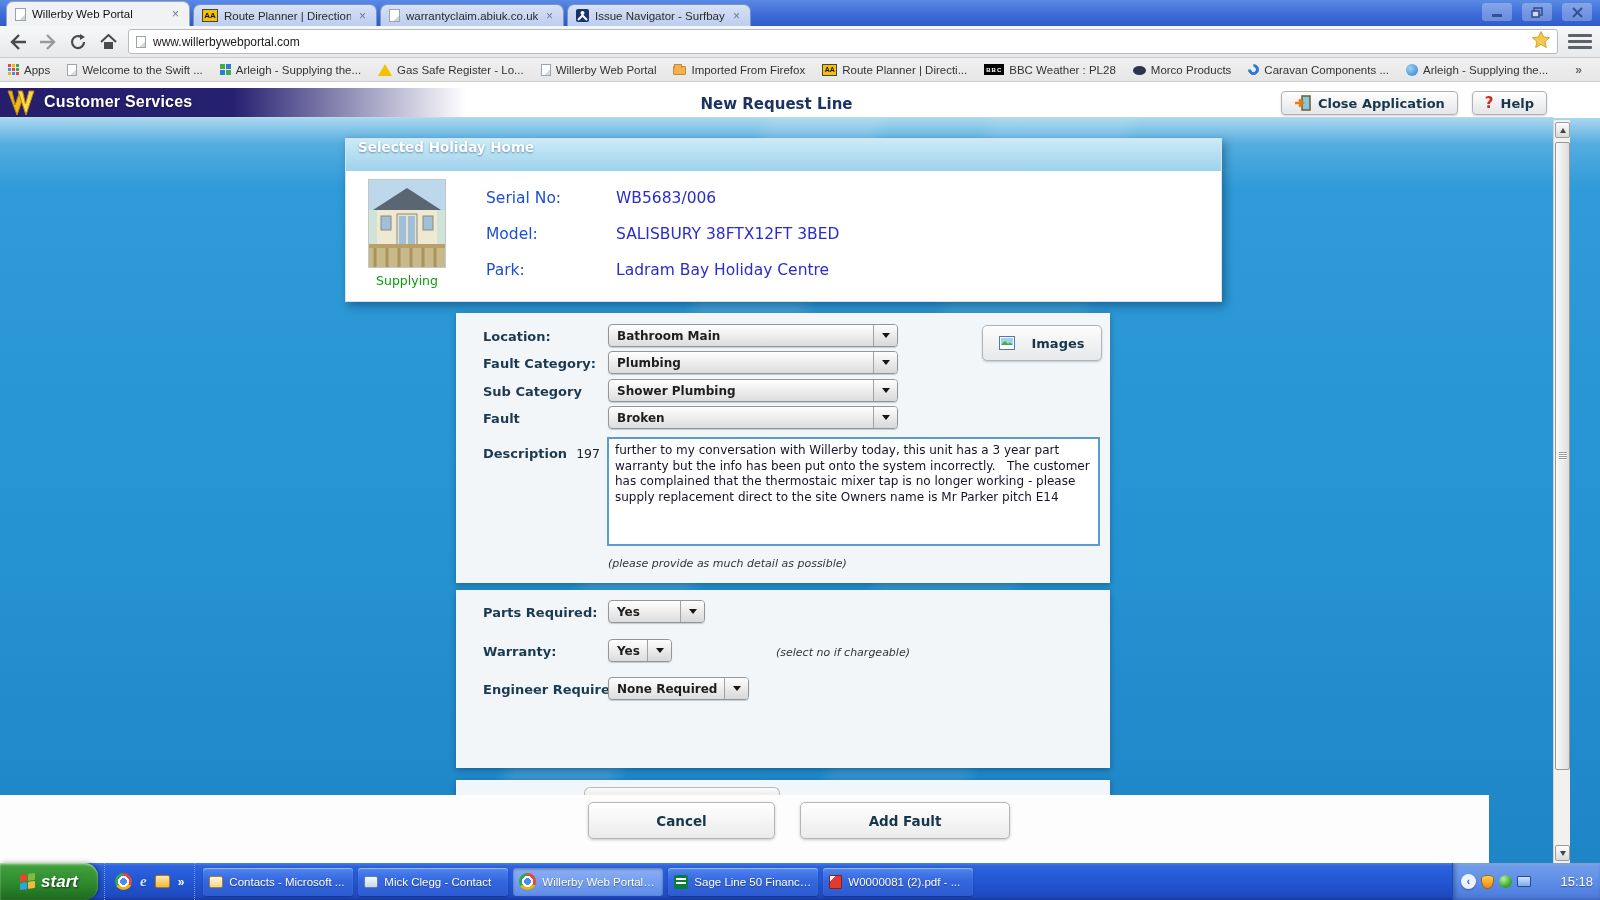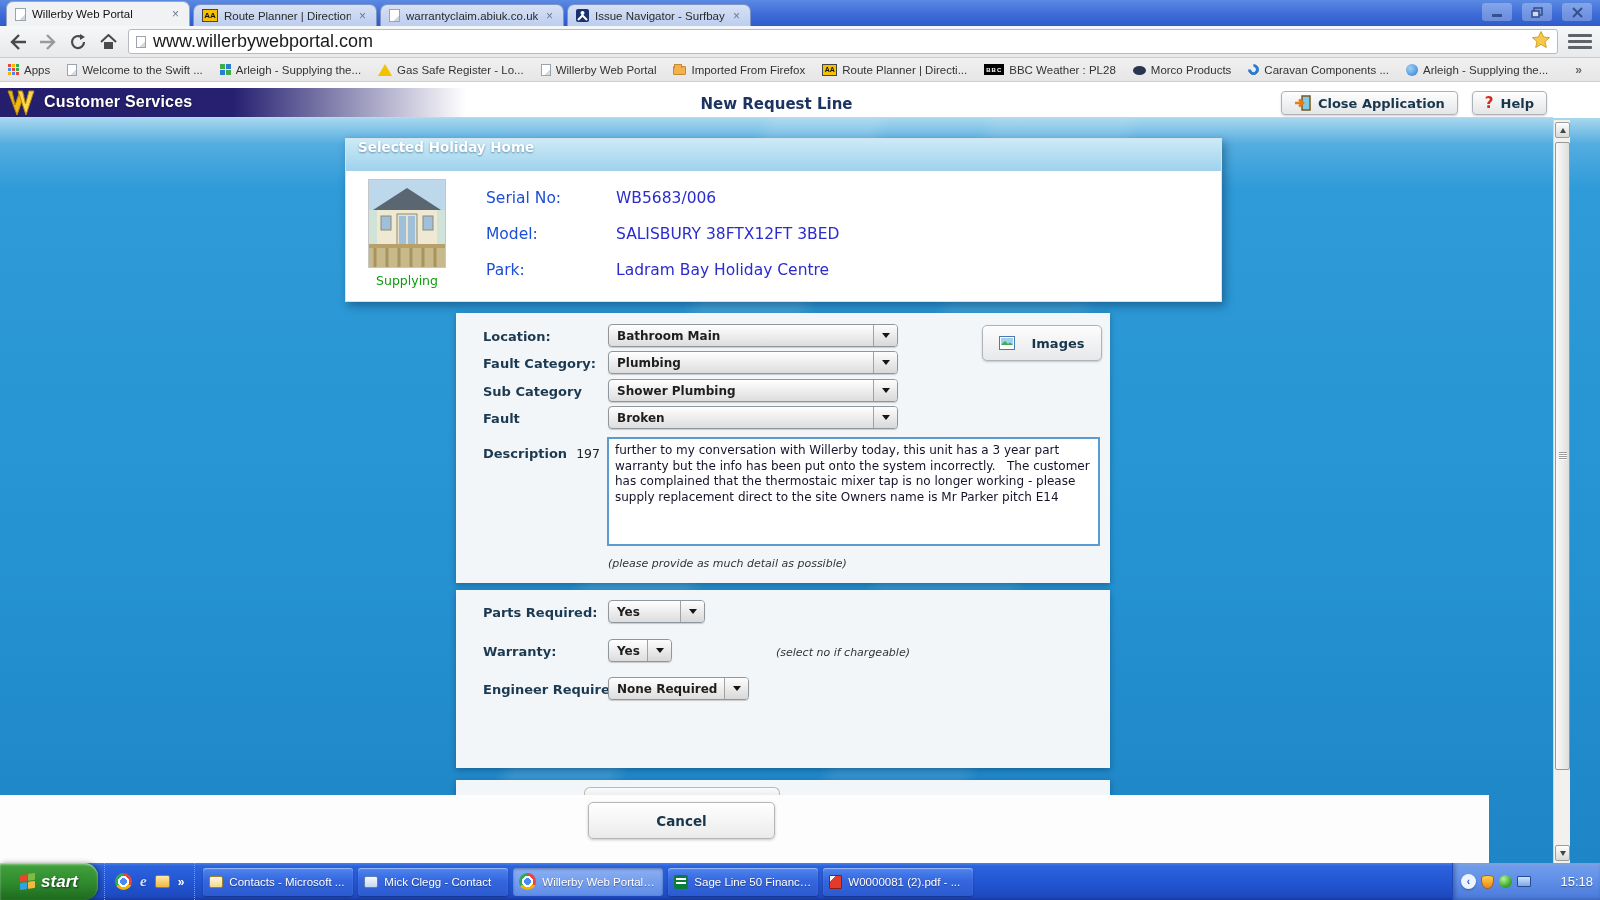--- a/index.html
+++ b/index.html
@@ -24,21 +24,21 @@
   .win-btn { width:30px; height:18px; border-radius:3px; background:rgba(255,255,255,.28);
     display:flex; align-items:center; justify-content:center; }
   .win-btn svg { display:block; }
 
   .toolbar { position:absolute; left:0; top:26px; width:1600px; height:32px;
     background:linear-gradient(#f6f7f8,#e8e9eb); border-bottom:1px solid #c9cbce;
     display:flex; align-items:center; padding:0 8px; gap:10px; }
   .nav-ico { width:20px; height:20px; display:flex; align-items:center; justify-content:center; }
   .addressbar { flex:1; height:25px; background:#fff; border:1px solid #b7bac2; border-radius:3px;
     display:flex; align-items:center; padding:0 7px; gap:7px; }
-  .url-text { flex:1; font-size:18px; color:#1a1a1a; }
+  .url-text { flex:1; font-size:12px; color:#1a1a1a; }
   .menu-btn { width:24px; height:20px; display:flex; flex-direction:column; justify-content:center; gap:3px; }
   .menu-btn i { display:block; height:3px; background:#5f6368; border-radius:1px; }
 
   .bookmarksbar { position:absolute; left:0; top:58px; width:1600px; height:24px;
     background:linear-gradient(#f0f0f0,#e6e6e6); border-bottom:1px solid #cfcfcf;
     display:flex; align-items:center; padding:0 8px; font-size:11.5px; color:#333; }
   .bm { display:flex; align-items:center; gap:5px; margin-right:17px; white-space:nowrap; }
   .bm-chevron { margin-left:auto; margin-right:10px; color:#666; font-size:12px; font-weight:bold; }
   .ico-apps { display:grid; grid-template-columns:3px 3px 3px; grid-template-rows:3px 3px 3px; gap:1px; }
   .ico-apps i { background:#888; }
@@ -460,20 +460,21 @@
           </span>
       </div>
     </div>
 
     <div class="panel partial-panel">
       <span class="partial-btn"></span>
     </div>
 
     <div class="footer-band">
       <span class="footer-btn btn-cancel">Cancel</span>
+      <span class="footer-btn btn-addfault">Add Fault</span>
     </div>
 
     <div class="scrollbar">
       <span class="sb-btn sb-up">
           <i class="tri-up-s"></i>
         </span>
       <span class="sb-thumb">
         <span class="sb-grip">
             <i></i>
             <i></i>

